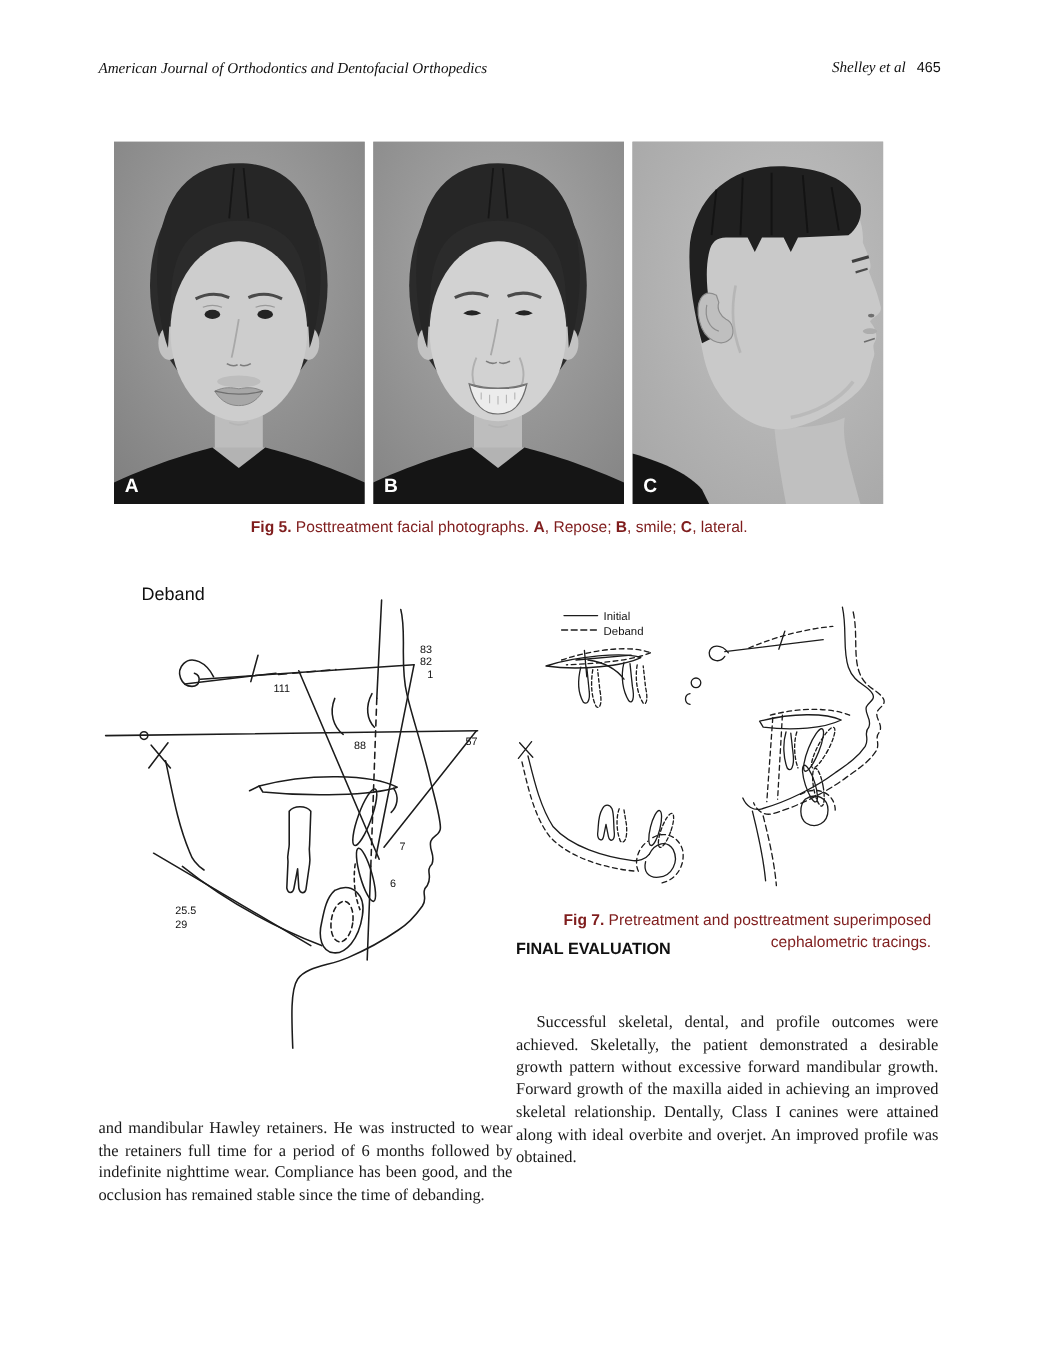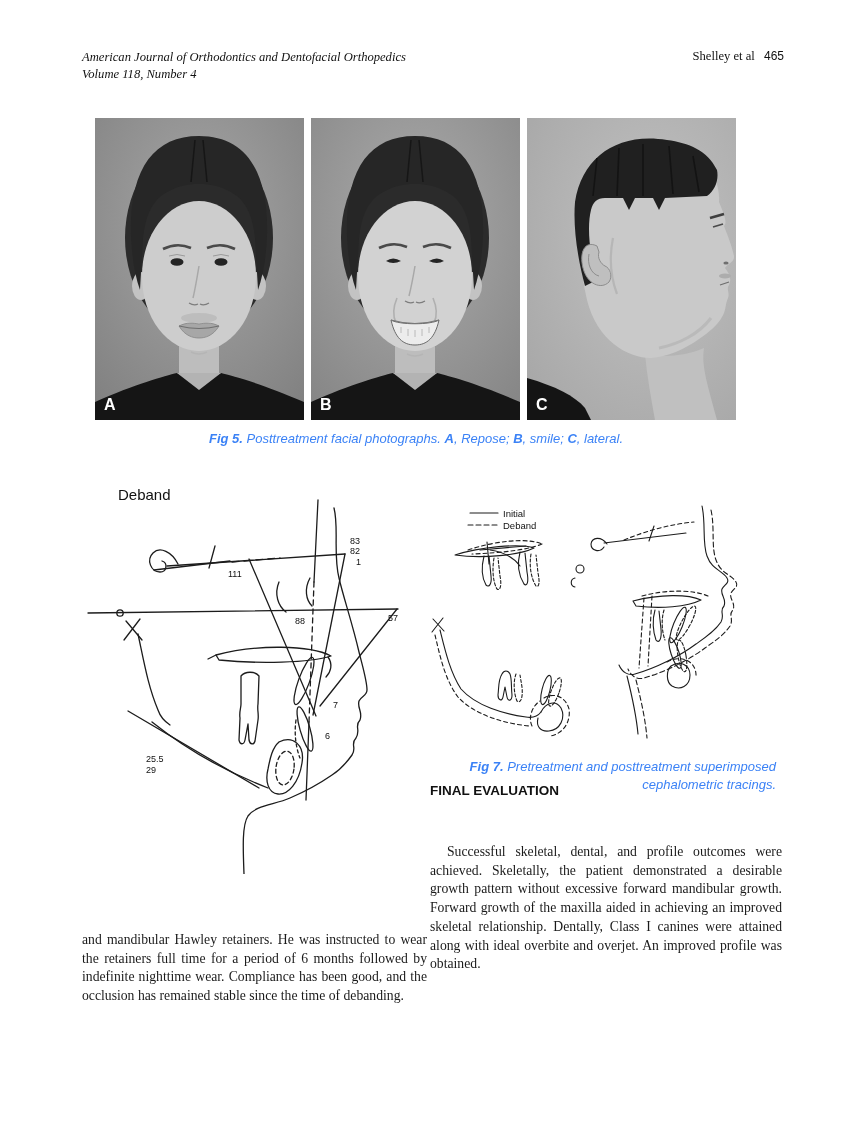--- a/index.html
+++ b/index.html
@@ -6,28 +6,28 @@
   #page{
     position:relative;width:866px;height:1122px;background:#ffffff;
     margin:0 auto;overflow:hidden;
     font-family:"Liberation Serif",serif;color:#1a1a1a;
   }
   
   .hdr-left{position:absolute;left:82px;top:49px;width:430px;
     font-style:italic;font-size:12.6px;line-height:17px;color:#111;}
   .hdr-right{position:absolute;right:82px;top:49px;text-align:right;
     font-size:12.6px;color:#111;white-space:nowrap;}
-  .hdr-right .authors{}
+  .hdr-right .authors{font-style:italic;}
   .hdr-right .pageno{font-family:"Liberation Sans",sans-serif;font-weight:normal;font-size:12px;margin-left:6px;}
   
   .photos{position:absolute;left:95px;top:118px;width:642px;height:302px;display:flex;gap:7px;}
   .photo{position:relative;width:209px;height:302px;background:#9a9a9a;overflow:hidden;flex:0 0 auto;}
   .photo svg{display:block;width:100%;height:100%;}
   
-  .cap{font-family:"Liberation Sans",sans-serif;font-size:13px;line-height:17.5px;color:#3b82f6;font-style:italic;}
+  .cap{font-family:"Liberation Sans",sans-serif;font-size:13px;line-height:17.5px;color:#7f1d1d;}
   .cap b{font-weight:bold;}
   .fig5cap{position:absolute;left:95px;top:430px;width:642px;text-align:center;}
   .fig6cap{position:absolute;left:82px;top:876px;width:344px;text-align:center;}
   .fig7cap{position:absolute;left:430px;top:758px;width:346px;text-align:right;}
   
   .fig6{position:absolute;left:82px;top:482px;width:340px;height:392px;}
   .fig7{position:absolute;left:428px;top:498px;width:350px;height:248px;}
   .fig6 svg,.fig7 svg{display:block;width:100%;height:100%;}
   .tr{stroke:#1c1c1c;fill:none;stroke-width:1.3;stroke-linecap:round;stroke-linejoin:round;}
   .tr2{stroke:#1c1c1c;fill:none;stroke-width:1.1;stroke-linecap:round;stroke-linejoin:round;}
@@ -42,21 +42,20 @@
   .body-text p{margin:0;font-size:13.7px;line-height:18.7px;text-align:justify;}
   .body-text p.ind{text-indent:17px;}
 </style>
 </head>
 <body>
 
 <div id="page">
 
   <div class="hdr-left">
     <div>American Journal of Orthodontics and Dentofacial Orthopedics</div>
-    <div>Volume 118, Number 4</div>
   </div>
   <div class="hdr-right">
     <span class="authors">Shelley et al</span>
     <span class="pageno">465</span>
   </div>
 
   <div class="photos">
 
     <div class="photo">
       <svg viewBox="0 0 209 302">

